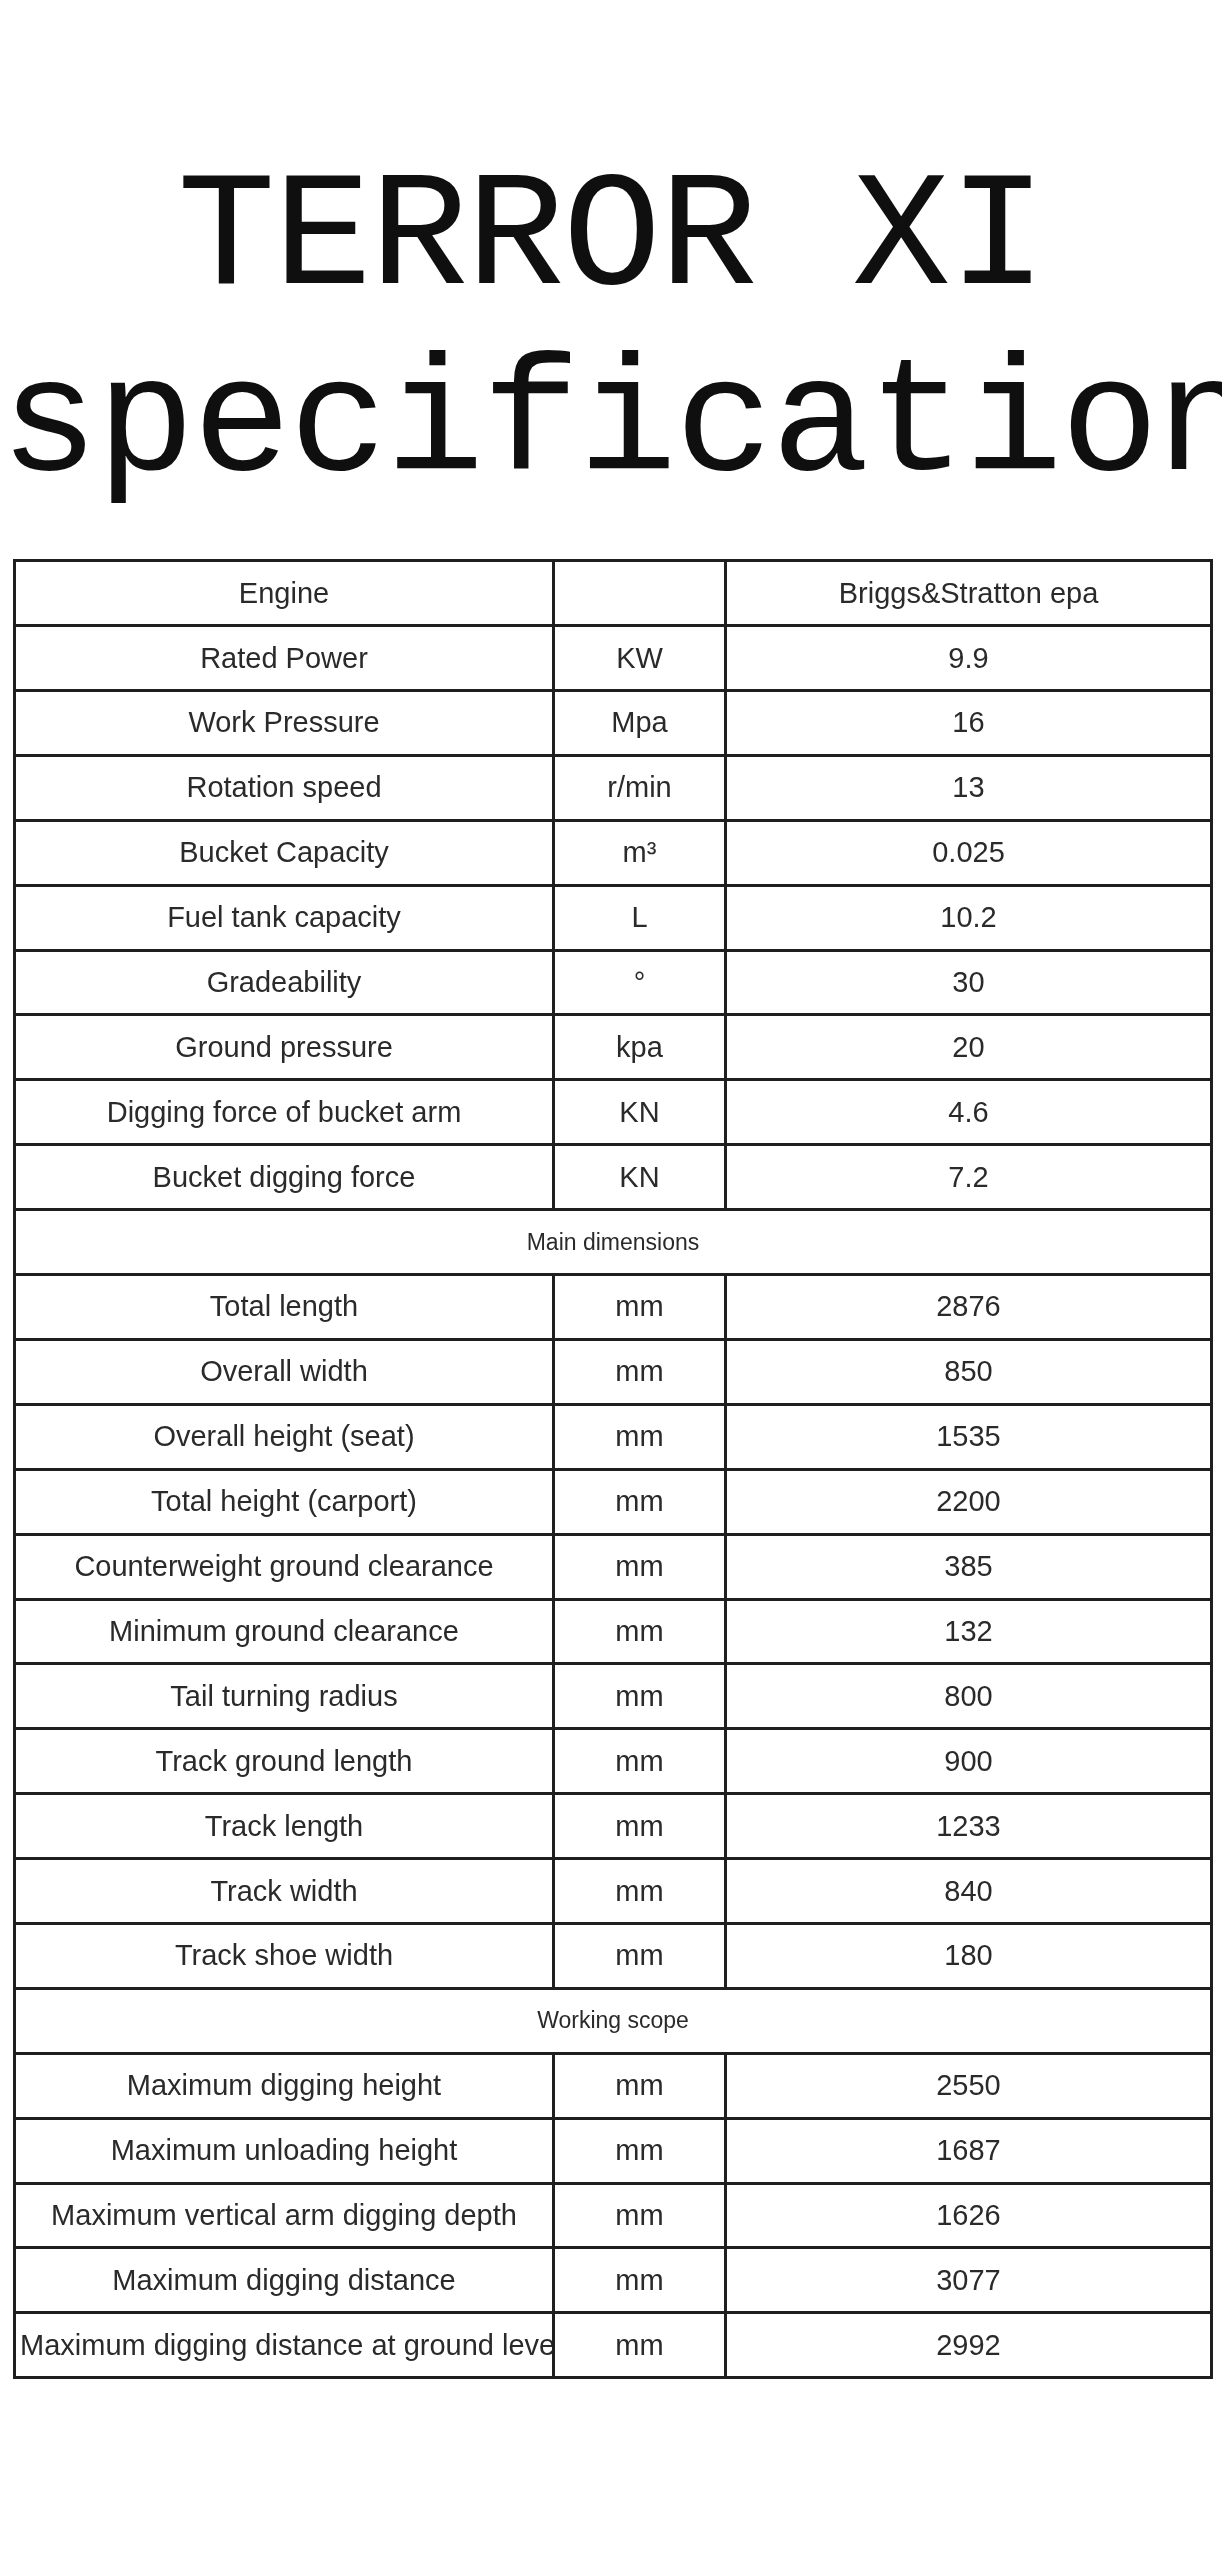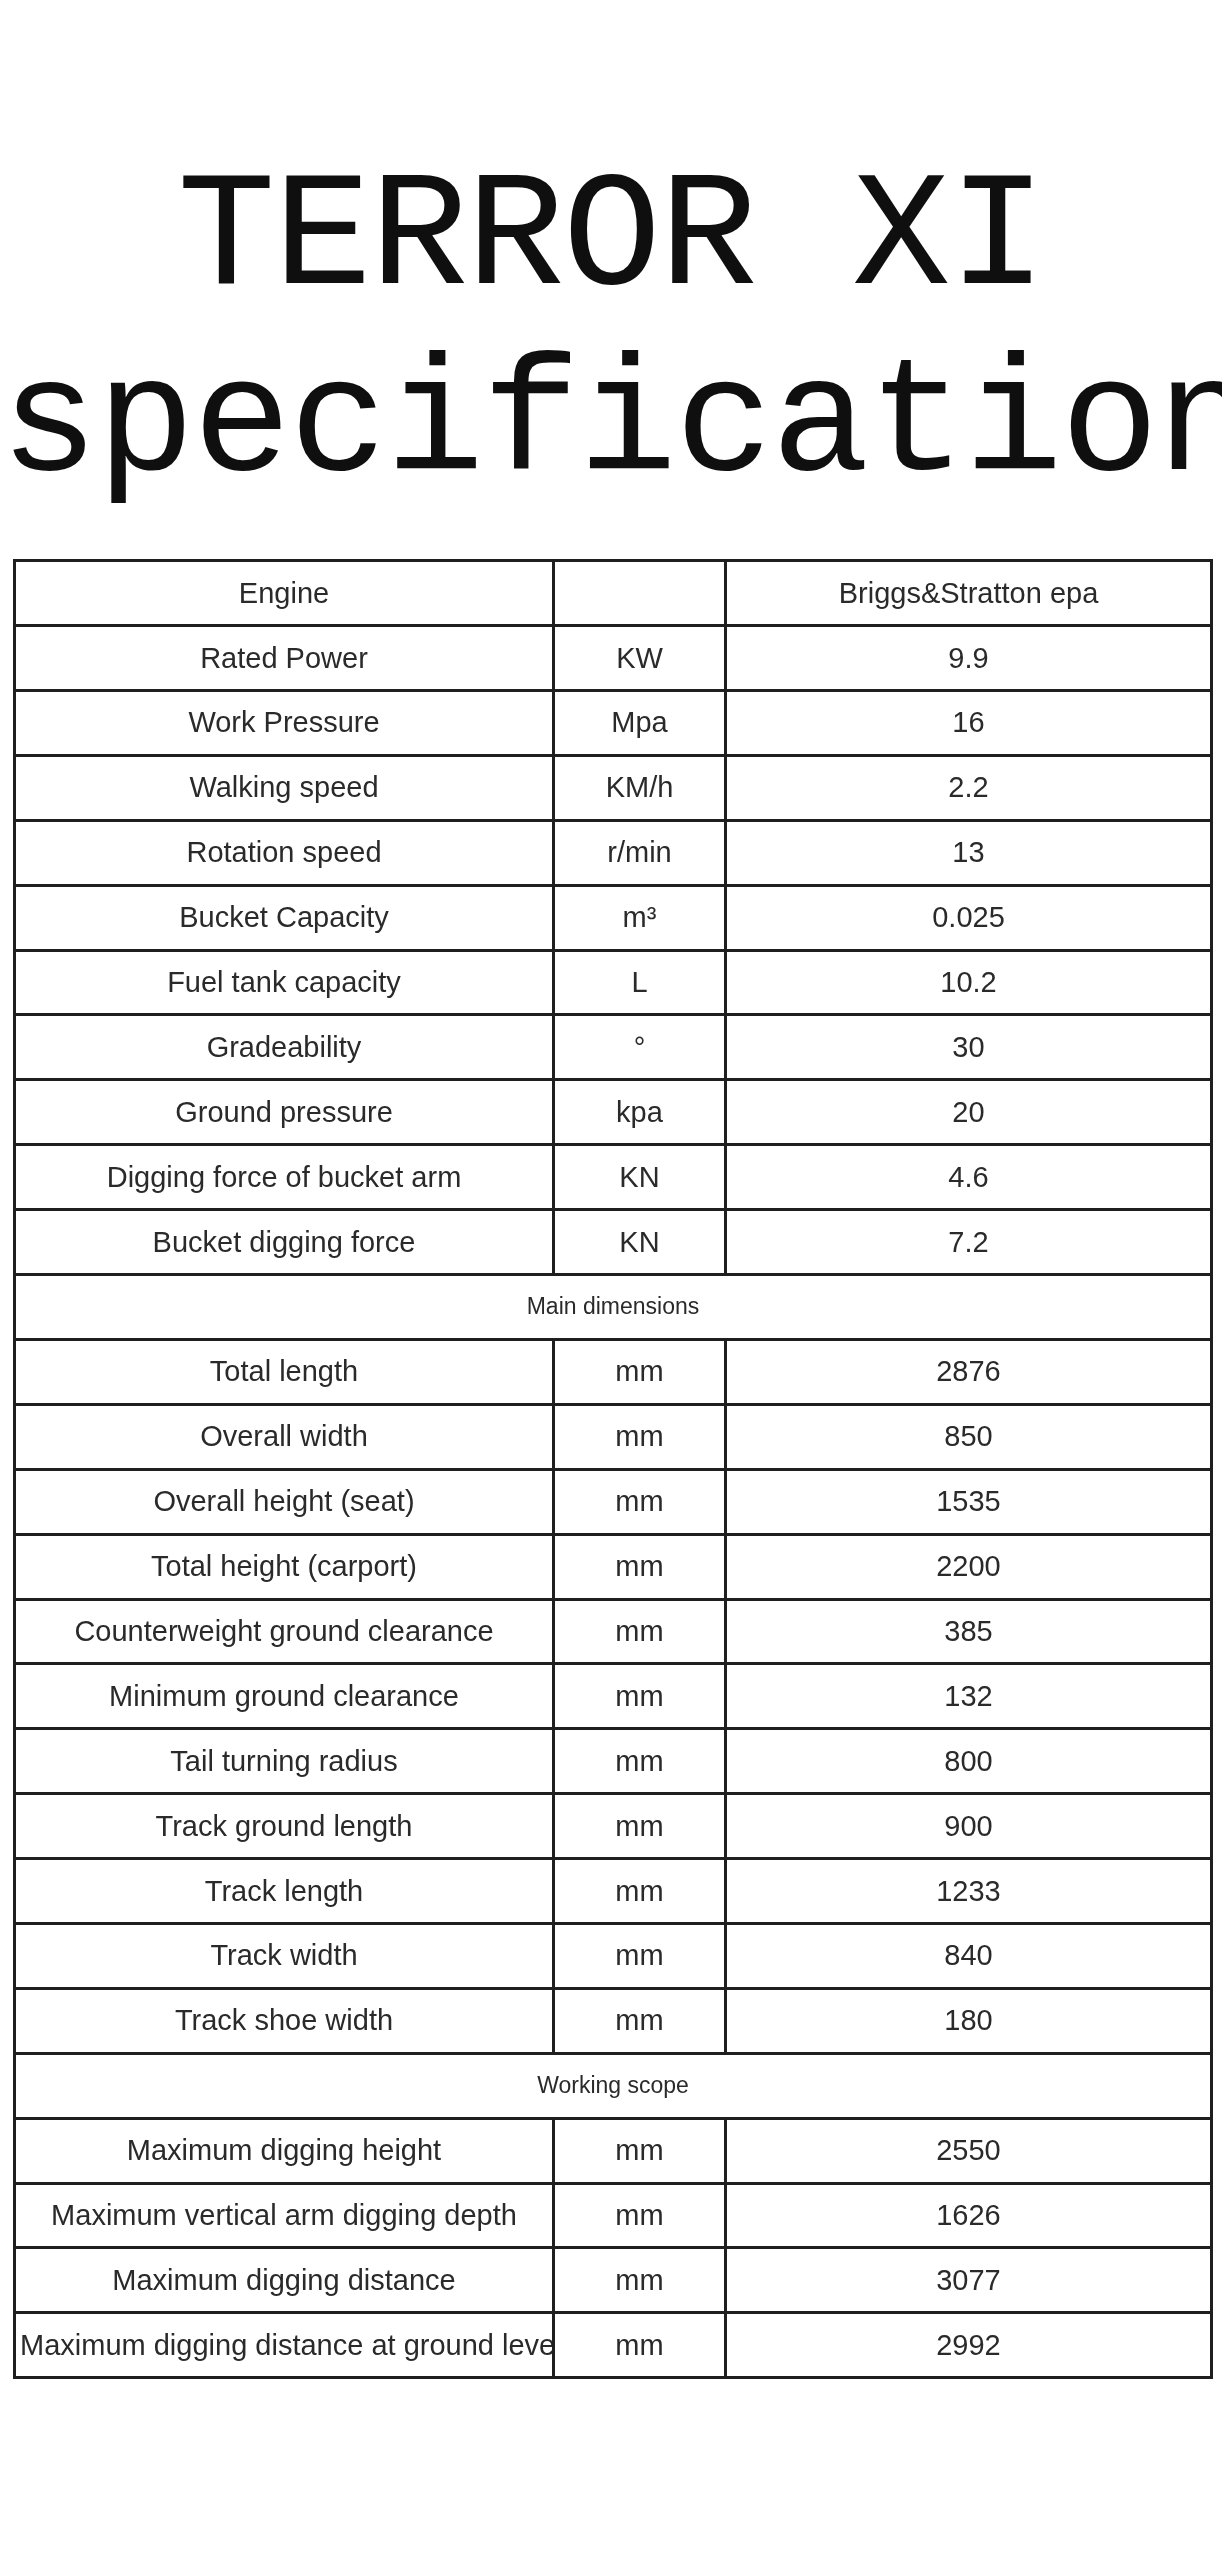--- a/index.html
+++ b/index.html
@@ -73,25 +73,20 @@
         <td>Rated Power</td>
         <td>KW</td>
         <td>9.9</td>
       </tr>
       <tr>
         <td>Work Pressure</td>
         <td>Mpa</td>
         <td>16</td>
       </tr>
       <tr>
-        <td>Walking speed</td>
-        <td>KM/h</td>
-        <td>2.2</td>
-      </tr>
-      <tr>
         <td>Rotation speed</td>
         <td>r/min</td>
         <td>13</td>
       </tr>
       <tr>
         <td>Bucket Capacity</td>
         <td>m³</td>
         <td>0.025</td>
       </tr>
       <tr>
@@ -177,20 +172,25 @@
         <td>mm</td>
         <td>180</td>
       </tr>
       <tr>
         <td colspan="3" class="section-header">Working scope</td>
       </tr>
       <tr>
         <td>Maximum digging height</td>
         <td>mm</td>
         <td>2550</td>
+      </tr>
+      <tr>
+        <td>Maximum unloading height</td>
+        <td>mm</td>
+        <td>1687</td>
       </tr>
       <tr>
         <td>Maximum vertical arm digging depth</td>
         <td>mm</td>
         <td>1626</td>
       </tr>
       <tr>
         <td>Maximum digging distance</td>
         <td>mm</td>
         <td>3077</td>

